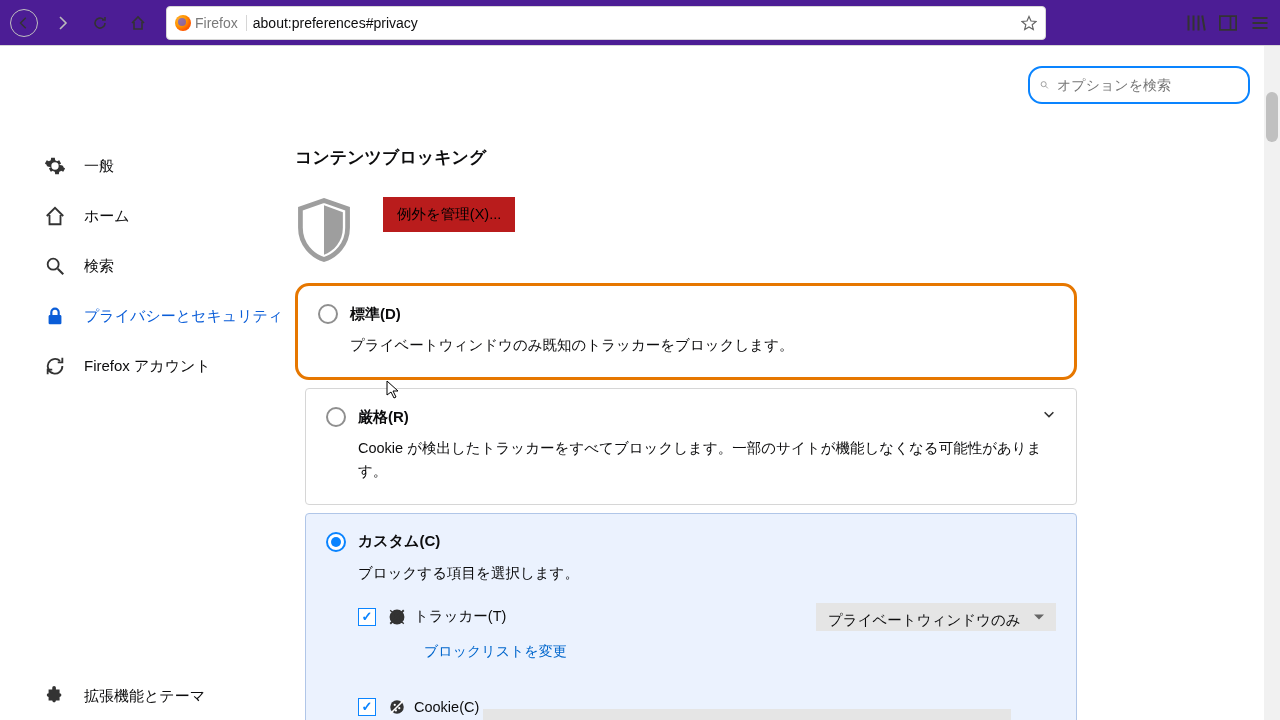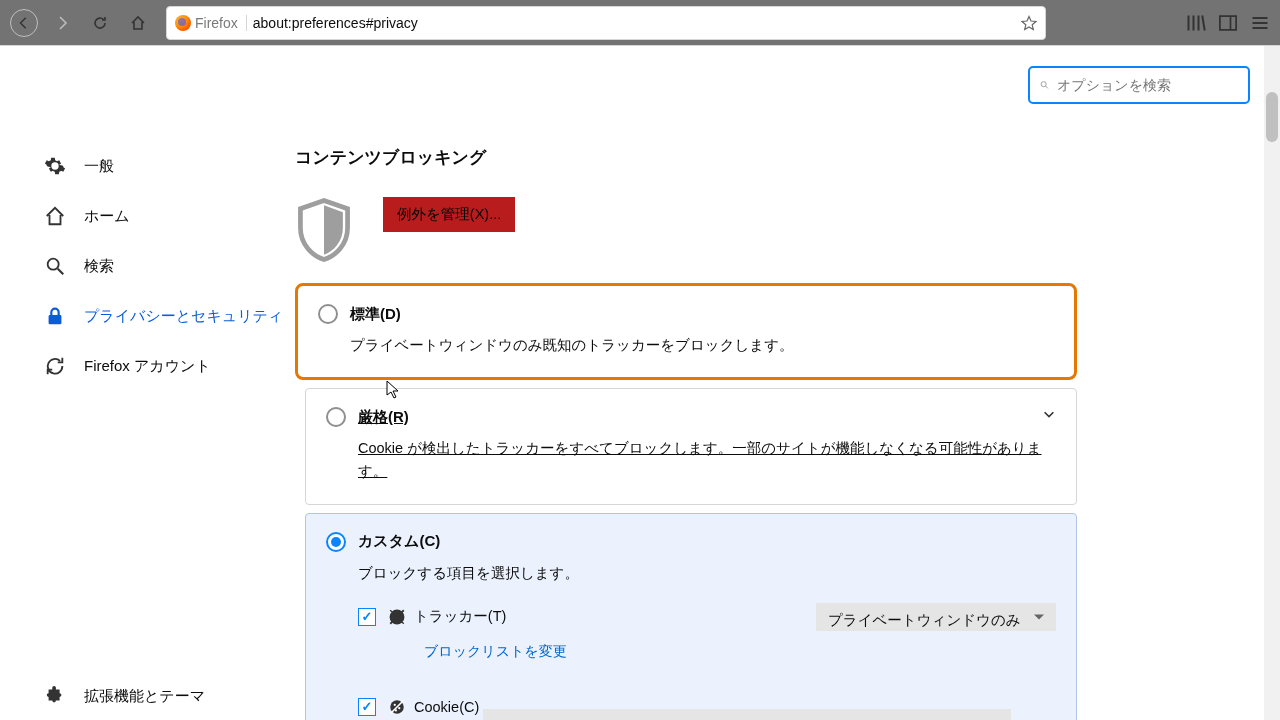--- a/index.html
+++ b/index.html
@@ -1,47 +1,47 @@
 <!DOCTYPE html>
 <html><head>
 <meta charset="utf-8">
 <style>
 * { margin: 0; padding: 0; box-sizing: border-box; }
 body { font-family: "Meiryo", "Segoe UI", sans-serif; font-size: 14px; color: #0c0c0d; background: #fff; overflow: hidden; }
-.browser-chrome { height: 46px; border-bottom: 1px solid #d6d6d6; display: flex; align-items: center; padding: 0 10px; gap: 10px; background: #737373; }
+.browser-chrome { height: 46px; border-bottom: 1px solid #d6d6d6; display: flex; align-items: center; padding: 0 10px; gap: 10px; background: #4c1d95; }
 .nav-btn { width: 28px; height: 28px; display: flex; align-items: center; justify-content: center; cursor: pointer; border-radius: 4px; }
 .nav-btn.back { border: 1px solid #c0c0c0; border-radius: 50%; }
 .nav-btn svg { width: 16px; height: 16px; }
 .nav-btn.back svg { width: 14px; height: 14px; }
 .url-bar { flex: 1; height: 34px; background: #fff; border: 1px solid #d6d6d6; border-radius: 4px; display: flex; align-items: center; padding: 0 8px; margin-left: 4px; margin-right: 120px; gap: 6px; }
 .url-identity { display: flex; align-items: center; gap: 4px; padding-right: 8px; border-right: 1px solid #d6d6d6; }
 .fx-icon { width: 16px; height: 16px; border-radius: 50%; background: radial-gradient(circle at 30% 30%, #ffb02e, #ff9500 40%, #ff5a00 70%); position: relative; }
 .fx-icon::after { content: ''; position: absolute; left: 3px; top: 3px; width: 8px; height: 8px; border-radius: 50%; background: #4a4aff; opacity: 0.6; }
 .url-brand { color: #7a7a7a; font-size: 14px; }
 .url-text { color: #0c0c0d; font-size: 14px; }
 .star-icon { margin-left: auto; width: 16px; height: 16px; color: #666; }
 .right-icons { display: flex; gap: 12px; margin-left: 10px; }
 .right-icons span { width: 20px; height: 20px; display: flex; align-items: center; justify-content: center; cursor: pointer; }
 .page { display: flex; height: calc(720px - 46px); position: relative; }
 .sidebar { width: 295px; padding-top: 95px; padding-left: 44px; }
 .side-item { display: flex; align-items: center; gap: 18px; padding: 14px 0; cursor: pointer; font-size: 15px; }
 .side-item.active { color: #0a5dd8; }
 .side-icon { width: 22px; height: 22px; display: flex; align-items: center; justify-content: center; }
 .main { flex: 1; padding-top: 20px; padding-right: 20px; overflow: hidden; }
 .search-row { display: flex; justify-content: flex-end; margin-bottom: 42px; padding-right: 10px; }
-.search-box { width: 222px; height: 38px; border: 2px solid #0a84ff; border-radius: 5px; display: flex; align-items: center; padding: 0 10px; gap: 8px; background: #fff; }
+.search-box { width: 222px; height: 38px; border: 2px solid #0a84ff; border-radius: 14px; display: flex; align-items: center; padding: 0 10px; gap: 8px; background: #fff; }
 .search-box input { border: none; outline: none; flex: 1; font-size: 14px; color: #666; font-family: inherit; }
 .section-title { font-size: 17px; font-weight: 600; margin-bottom: 28px; font-family: Liberation Serif, serif; }
 .intro-row { display: flex; align-items: flex-start; gap: 18px; margin-bottom: 20px; }
 .shield-icon { width: 58px; height: 66px; flex-shrink: 0; }
 .intro-text { flex: 1; font-size: 14.5px; line-height: 1.75; }
 .link { color: #0066cc; cursor: pointer; }
 .exc-btn { background: #b91c1c; border: none; padding: 8px 14px; font-size: 14.5px; cursor: pointer; margin-left: 12px; flex-shrink: 0; }
 .option-card { border: 1px solid #d6d6d6; border-radius: 4px; padding: 18px 20px 20px 20px; margin-bottom: 8px; position: relative; width: 782px; }
-.option-card.highlighted { border: 3px solid #e67700; border-radius: 8px; }
+.option-card.highlighted { border: 3px solid #e67700; border-radius: 14px; }
 .option-card.selected { background: #ebf2fe; border: 1px solid #b0c6e8; width: 772px; margin-left: 10px; }
 .card-head { display: flex; align-items: center; gap: 12px; margin-bottom: 10px; }
 .radio { width: 20px; height: 20px; border: 2px solid #8f8f8f; border-radius: 50%; flex-shrink: 0; display: flex; align-items: center; justify-content: center; cursor: pointer; background: #fff; }
 .radio.checked { border-color: #0a84ff; }
 .radio.checked::after { content: ''; width: 10px; height: 10px; background: #0a84ff; border-radius: 50%; }
 .card-title { font-size: 15px; font-weight: 600; }
 .card-desc { font-size: 14.5px; margin-left: 32px; line-height: 1.6; }
 .expand-chevron { position: absolute; right: 20px; top: 18px; cursor: pointer; }
 .custom-body { margin-left: 32px; margin-top: 18px; }
 .opt-row { display: flex; align-items: center; margin-bottom: 12px; }
@@ -188,21 +188,21 @@
     </div>
 
     <div class="option-card highlighted">
       <div class="card-head">
         <div class="radio"></div>
         <span class="card-title">標準(D)</span>
       </div>
       <div class="card-desc">プライベートウィンドウのみ既知のトラッカーをブロックします。</div>
     </div>
 
-    <div class="option-card" style="margin-left:10px; width:772px;text-decoration:underline;">
+    <div class="option-card" style="margin-left:10px; width:772px;">
       <span class="expand-chevron"><svg width="14" height="14" viewBox="0 0 16 16">
             <path fill="none" stroke="#333" stroke-width="1.8" d="M3 6 L8 11 L13 6"></path>
           </svg></span>
       <div class="card-head">
         <div class="radio"></div>
         <span class="card-title">厳格(R)</span>
       </div>
       <div class="card-desc">Cookie が検出したトラッカーをすべてブロックします。一部のサイトが機能しなくなる可能性があります。</div>
     </div>
 

